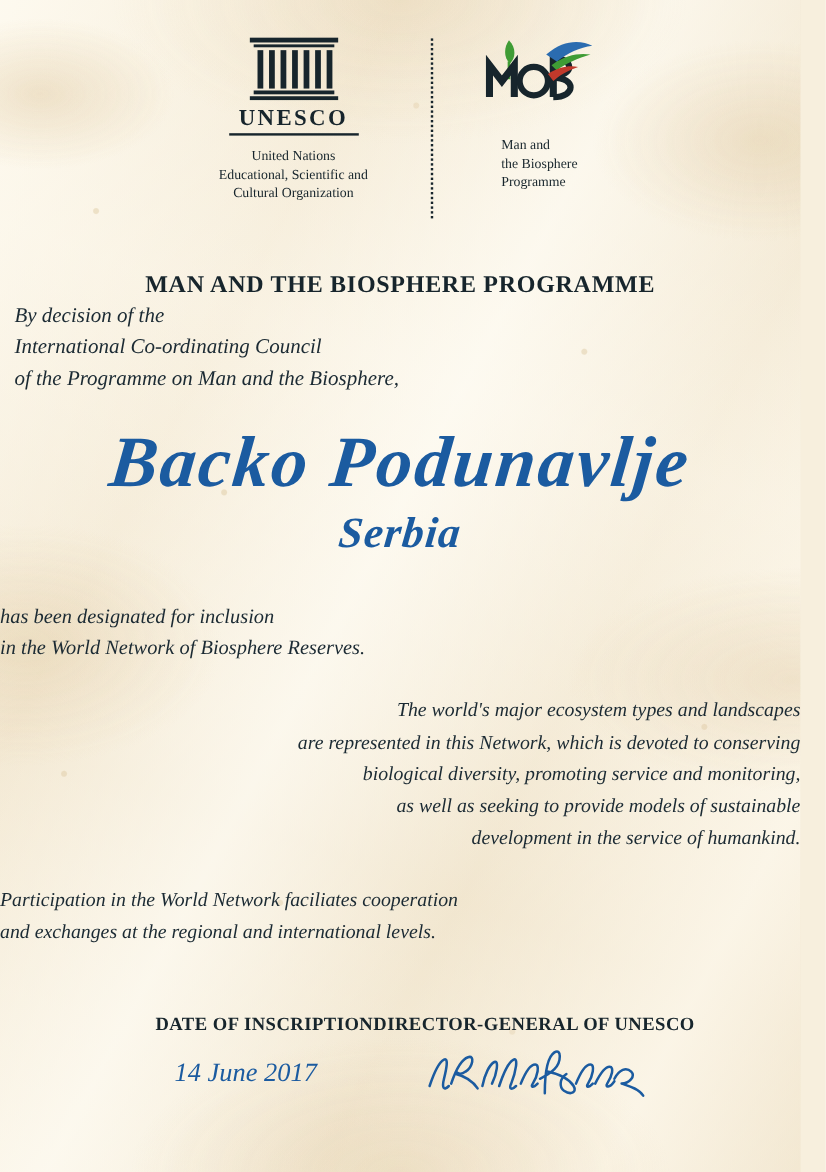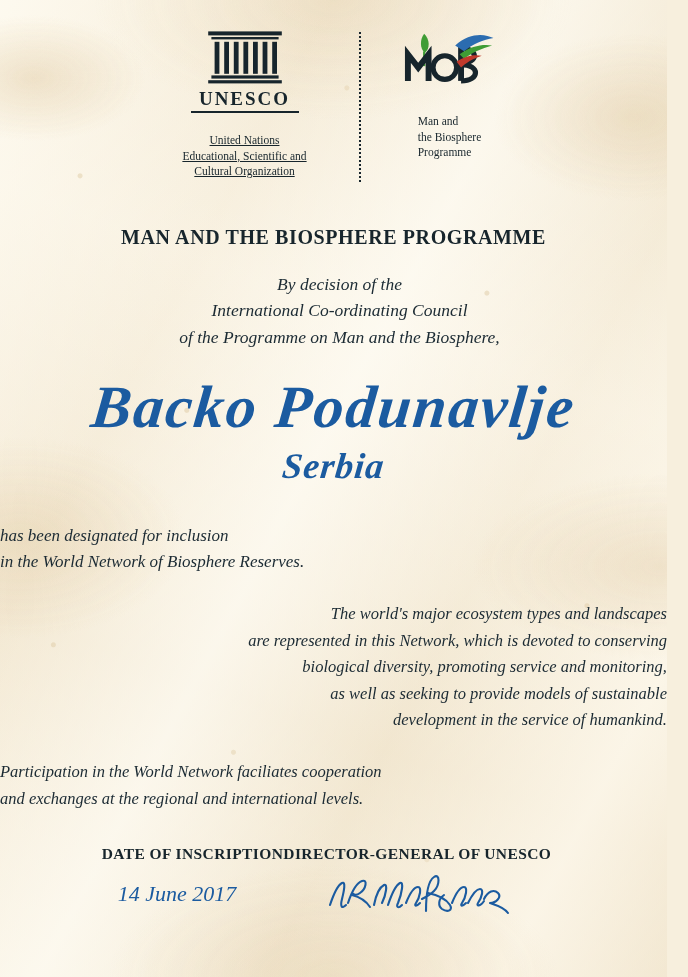--- a/index.html
+++ b/index.html
@@ -86,26 +86,25 @@
     color: #17252c;
     line-height: 1;
     margin-top: 1px;
   }
   .unesco-rule {
     width: 108px;
     border-top: 2px solid #17252c;
     margin-top: 3px;
   }
   .unesco-sub {
-    margin-top: 20px;
+    margin-top: 10px;
     font-size: 11.5px;
     line-height: 1.35;
     text-align: center;
     color: #17252c;
-    text-decoration: underline;
   }
 
   .dotted-divider {
     width: 0;
     height: 150px;
     border-left: 2px dotted #17252c;
     margin: 4px 26px 0 26px;
     align-self: flex-start;
   }
 
@@ -128,22 +127,20 @@
     margin-top: 44px;
     text-align: center;
     font-family: "Liberation Serif", serif;
     font-weight: bold;
     font-size: 20px;
     letter-spacing: 0.6px;
     color: #17252c;
   }
 
   .decision-block {
-    margin-top: 22px;
-    text-align: center;
     font-style: italic;
     font-size: 17.5px;
     line-height: 1.5;
     color: #1b2a33;
     padding-left: 12px;
   }
 
   .reserve-name {
     margin-top: 26px;
     text-align: center;
@@ -193,21 +190,21 @@
     font-family: Liberation Serif, serif;
   }
 
   
   .sig-row {
     position: absolute;
     left: 8px;
     right: 0;
     bottom: 58px;
     display: flex;
-    justify-content: center;
+    justify-content: flex-end;
     padding: 0 66px;
     box-sizing: border-box;
     margin-top: 25px;
   }
   .sig-col { text-align: left; }
   .sig-col.right { margin-right: 22px; }
   .sig-heading {
     font-family: "Liberation Serif", serif;
     font-weight: bold;
     font-size: 15.5px;

